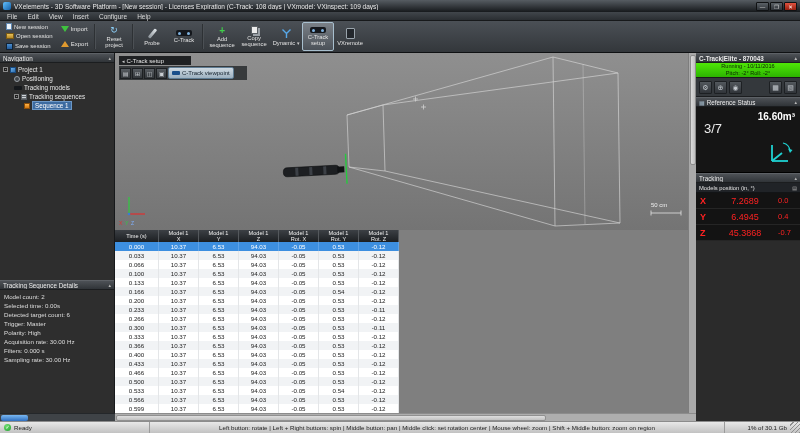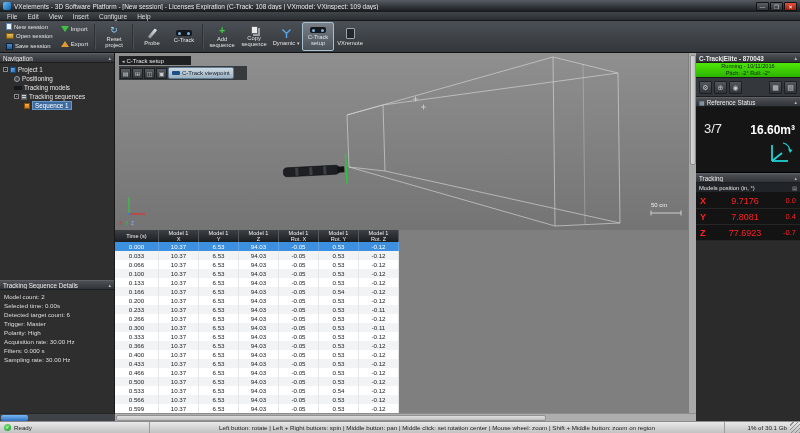--- a/index.html
+++ b/index.html
@@ -97,27 +97,27 @@
   .trow.sel .td{color:#fff;border-right-color:#5ea3e8;}
 
   
   .ct-header{font-weight:bold;}
   .green-box{height:15px;flex:0 0 15px;background:linear-gradient(#4fe607,#2cb400);color:#0a2800;font-size:5.6px;line-height:7px;text-align:center;border-bottom:1px solid #1a1a1a;}
   .icon-row{height:19px;flex:0 0 19px;display:flex;align-items:center;gap:2px;padding:0 3px;background:#34383c;border-bottom:1px solid #1b1d1f;}
   .ri{width:13px;height:13px;background:linear-gradient(#53585d,#303439);border:1px solid #1d2023;color:#c3c8cd;font-size:7px;line-height:12px;text-align:center;border-radius:1px;}
   .ri-spacer{flex:1;}
   .ref-box{height:66px;flex:0 0 66px;background:#151515;position:relative;border-bottom:1px solid #000;}
   .ref-count{position:absolute;left:8px;top:14px;color:#ededed;font-size:13px;}
-  .ref-volume{position:absolute;right:5px;top:16px;color:#fff;font-size:12px;font-weight:bold;}
+  .ref-volume{position:absolute;right:5px;top:4px;color:#fff;font-size:10px;font-weight:bold;}
   .ref-axis{position:absolute;right:5px;bottom:5px;}
   .models-bar{height:10px;flex:0 0 10px;display:flex;align-items:center;gap:2px;padding:0 3px;background:#202327;border-bottom:1px solid #121416;color:#e4e4e4;font-size:5.8px;white-space:nowrap;}
   .axis-row{height:16px;flex:0 0 16px;display:flex;align-items:center;background:#131313;border-bottom:1px solid #252525;padding:0 4px;}
   .axis-label{color:#ff2222;font-size:9px;font-weight:bold;width:12px;}
   .axis-value{color:#ff2222;font-size:9px;flex:1;text-align:center;}
-  .axis-delta{color:#ff2222;font-size:7.5px;width:18px;text-align:right;}
+  .axis-delta{color:#ff2222;font-size:7.5px;width:18px;}
   .rp-filler{flex:1;background:#2b2b2b;}
 
   
   .hscroll{position:absolute;left:0;top:413px;width:800px;height:8px;display:flex;}
   .hs-left{width:115px;background:#3f4347;position:relative;border-top:1px solid #24272a;}
   .hs-thumb-blue{position:absolute;left:1px;top:1px;width:27px;height:6px;background:linear-gradient(#79b8f2,#2f6fc0);border-radius:2px;}
   .hs-center{width:581px;background:#aeaeae;position:relative;border-top:1px solid #8c8c8c;}
   .hs-thumb-light{position:absolute;left:1px;top:1px;width:430px;height:6px;background:linear-gradient(#dedede,#c2c2c2);border:1px solid #909090;border-radius:2px;}
   .hs-right{width:104px;background:#2b2b2b;}
 
@@ -568,31 +568,31 @@
     <div class="panel-header">
       <span>Tracking</span>
       <span class="hdr-btn">▴</span>
     </div>
     <div class="models-bar">
       <span>Models position (in, °)</span>
       <span class="hdr-btn">▤</span>
     </div>
     <div class="axis-row">
       <span class="axis-label">X</span>
-      <span class="axis-value">9.7176</span>
+      <span class="axis-value">7.2689</span>
       <span class="axis-delta">0.0</span>
     </div>
     <div class="axis-row">
       <span class="axis-label">Y</span>
-      <span class="axis-value">7.8081</span>
+      <span class="axis-value">6.4945</span>
       <span class="axis-delta">0.4</span>
     </div>
     <div class="axis-row">
       <span class="axis-label">Z</span>
-      <span class="axis-value">77.6923</span>
+      <span class="axis-value">45.3868</span>
       <span class="axis-delta">-0.7</span>
     </div>
     <div class="rp-filler"></div>
   </div>
 </div>
 
 <div class="hscroll">
   <div class="hs-left">
       <div class="hs-thumb-blue"></div>
     </div>

